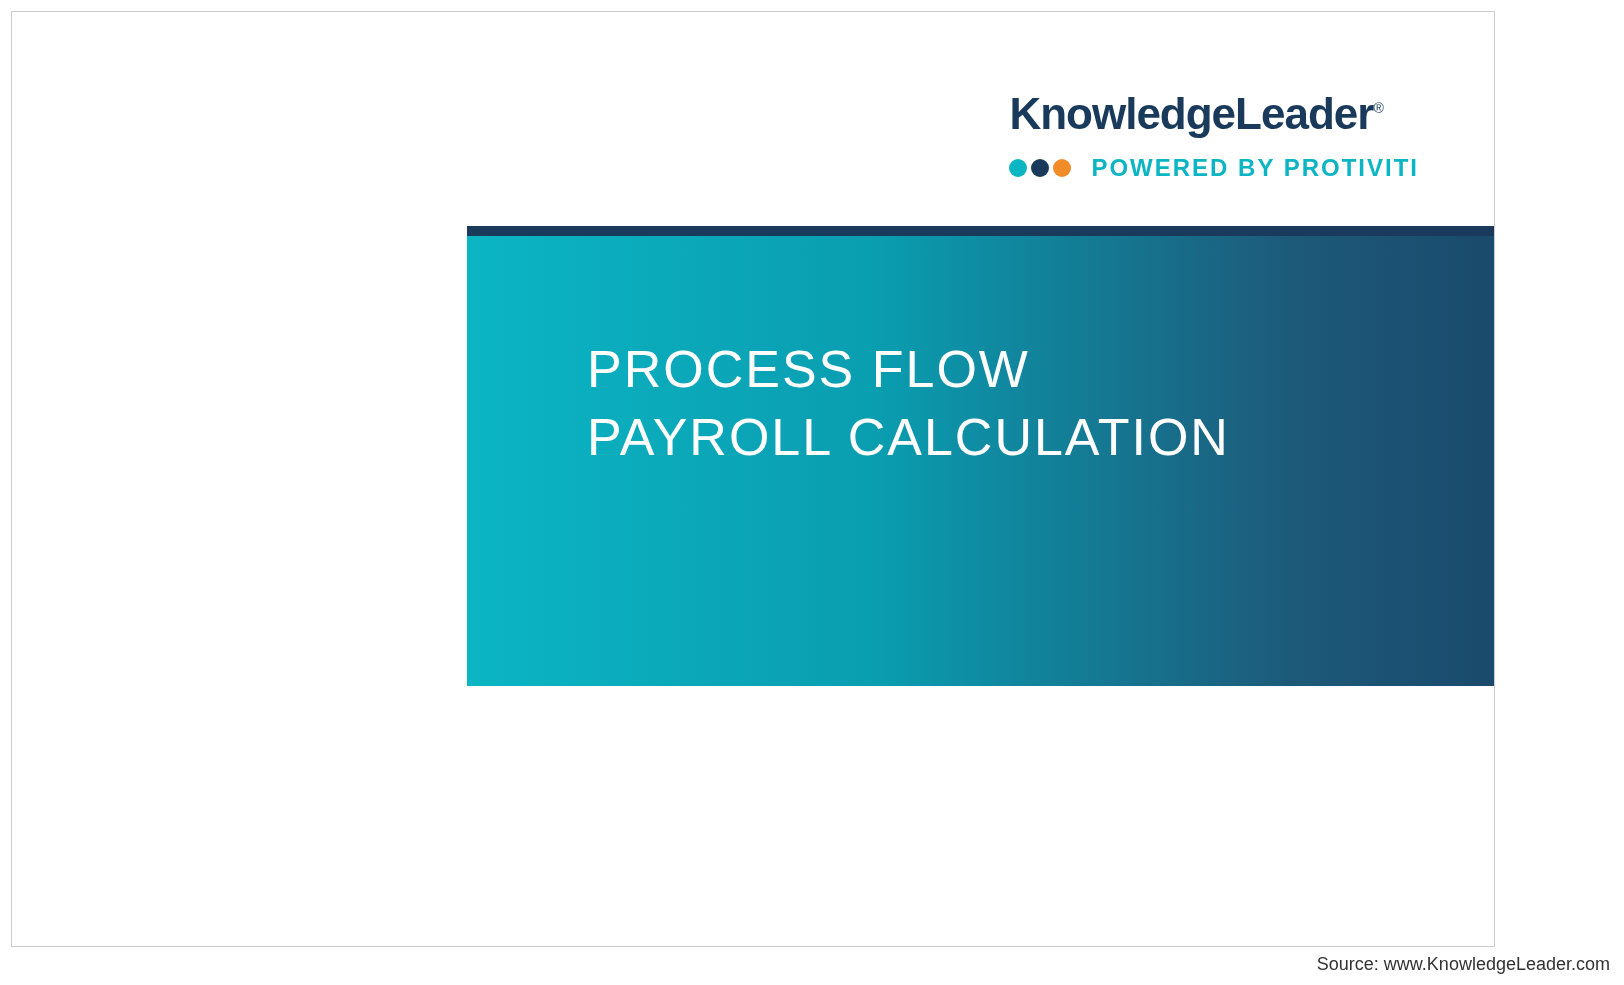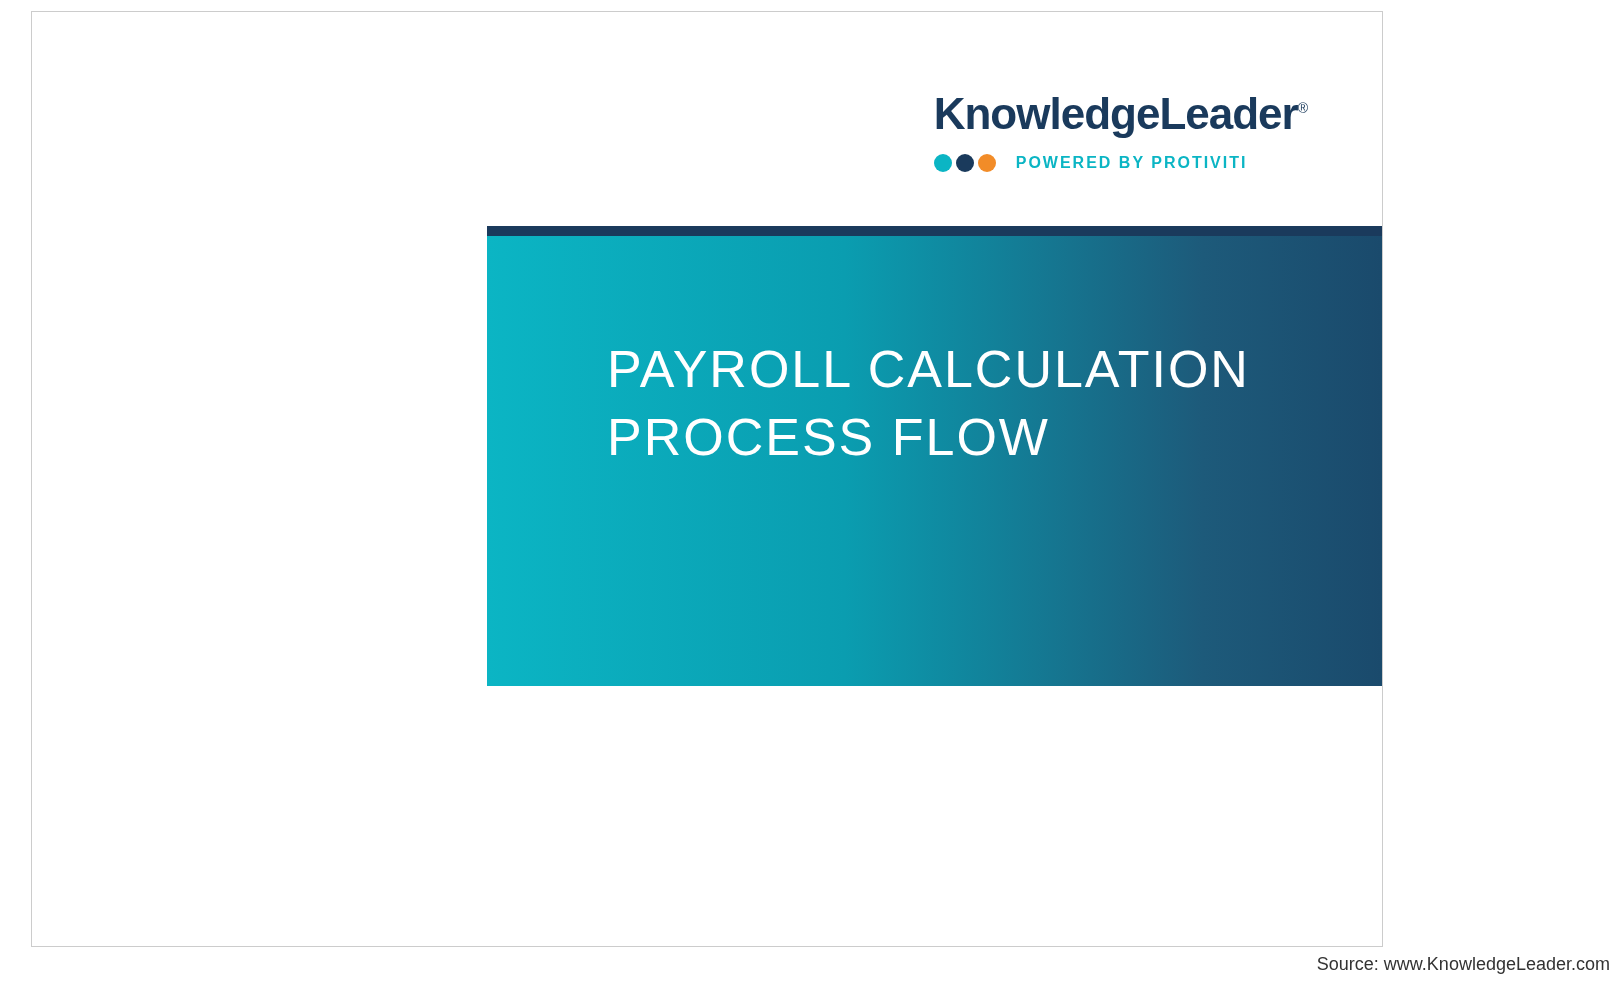--- a/index.html
+++ b/index.html
@@ -11,25 +11,24 @@
       font-family: Arial, Helvetica, sans-serif;
       background: #ffffff;
       width: 1624px;
       height: 985px;
       position: relative;
     }
     .slide-container {
       position: absolute;
       top: 11px;
       left: 11px;
-      width: 1352px;
+      width: 1484px;
       height: 936px;
       border: 1px solid #cccccc;
       background: #ffffff;
-      margin-left: 20px;
     }
     .logo-area {
       position: absolute;
       top: 80px;
       right: 75px;
       text-align: left;
     }
     .logo-text {
       font-size: 44px;
       font-weight: 700;
@@ -54,21 +53,21 @@
     }
     .dot {
       width: 18px;
       height: 18px;
       border-radius: 50%;
     }
     .dot1 { background: #0bb5c4; }
     .dot2 { background: #1a3a5c; }
     .dot3 { background: #f28c28; }
     .tagline {
-      font-size: 16px;
+      font-size: 24px;
       font-weight: 600;
       color: #0bb5c4;
       letter-spacing: 2px;
     }
     .title-bar-top {
       position: absolute;
       top: 214px;
       left: 455px;
       right: 0;
       height: 10px;
@@ -114,20 +113,20 @@
         <div class="dot dot3"></div>
       </div>
       <div class="tagline">POWERED BY PROTIVITI</div>
     </div>
   </div>
 
   <div class="title-bar-top"></div>
 
   <div class="title-block">
     <div class="title-text">
+      <div>PROCESS FLOW</div>
       <div>PAYROLL CALCULATION</div>
-      <div>PROCESS FLOW</div>
     </div>
   </div>
 
 </div>
 
 <div class="source-text">Source: www.KnowledgeLeader.com</div>
 
 </body></html>

